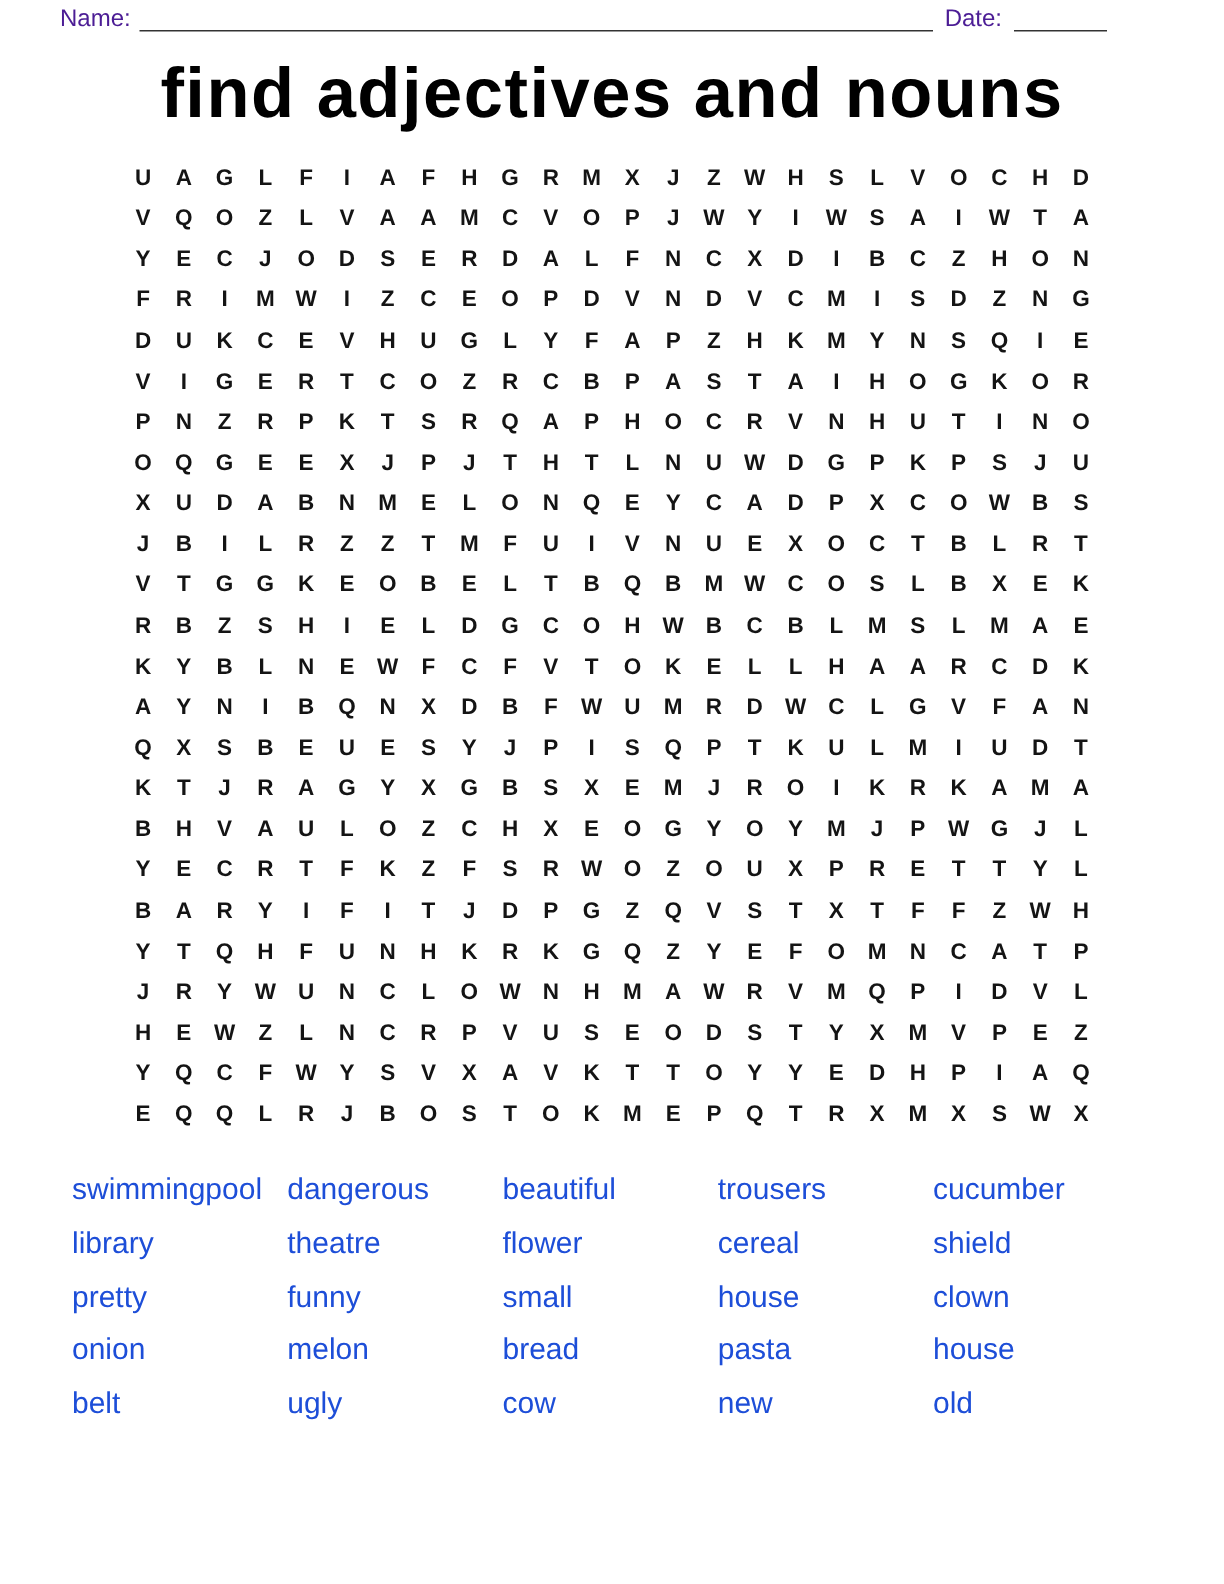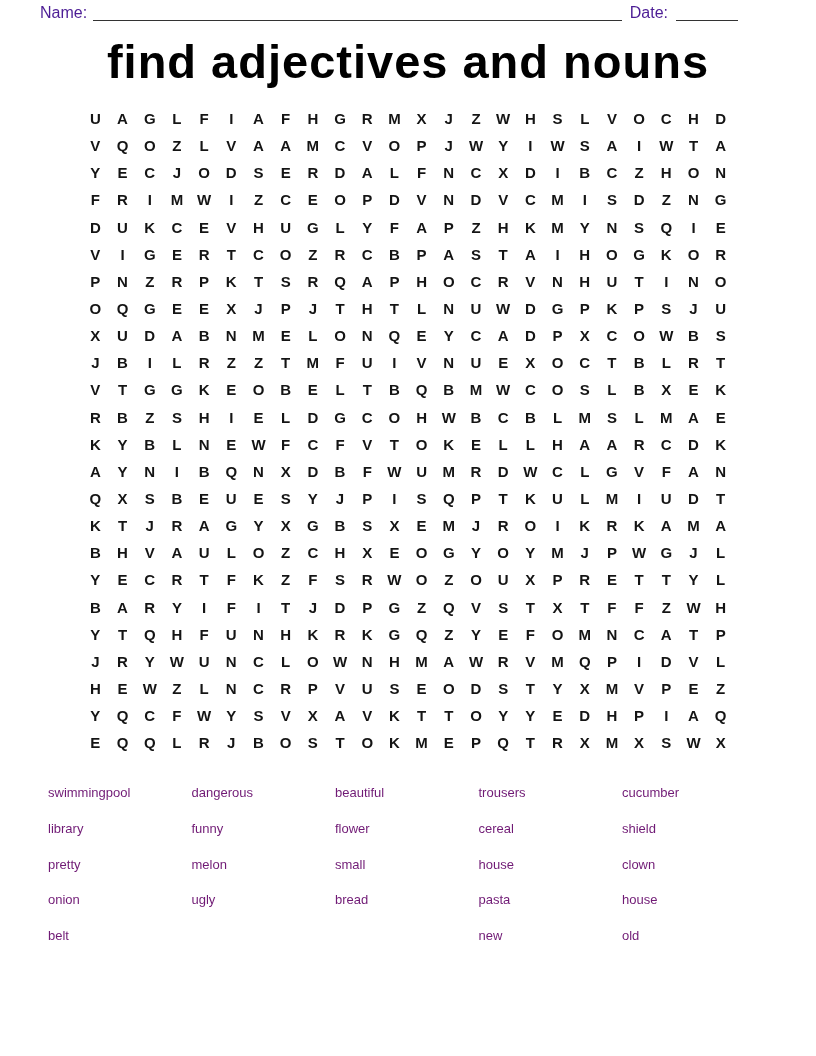--- a/index.html
+++ b/index.html
@@ -68,23 +68,23 @@
   .word-list {
     margin: 22px 0 0 48px;
     display: flex;
   }
   .word-col {
     width: 143.5px;
     display: flex;
     flex-direction: column;
   }
   .word-item {
-    font-size: 13px;
+    font-size: 20px;
     font-weight: 500;
-    color: #701a75;
+    color: #1d4ed8;
     height: 35.7px;
     line-height: 30px;
   }
 </style>
 </head>
 <body>
 
 <div class="header-row">
   <span class="hdr-label">Name:</span>
   <span class="fill-line"></span>
@@ -676,29 +676,31 @@
 <div class="word-list" id="word-list">
     <div class="word-col">
       <span class="word-item">swimmingpool</span>
       <span class="word-item">library</span>
       <span class="word-item">pretty</span>
       <span class="word-item">onion</span>
       <span class="word-item">belt</span>
     </div>
     <div class="word-col">
       <span class="word-item">dangerous</span>
+      <span class="word-item">theatre</span>
       <span class="word-item">funny</span>
       <span class="word-item">melon</span>
       <span class="word-item">ugly</span>
     </div>
     <div class="word-col">
       <span class="word-item">beautiful</span>
       <span class="word-item">flower</span>
       <span class="word-item">small</span>
       <span class="word-item">bread</span>
+      <span class="word-item">cow</span>
     </div>
     <div class="word-col">
       <span class="word-item">trousers</span>
       <span class="word-item">cereal</span>
       <span class="word-item">house</span>
       <span class="word-item">pasta</span>
       <span class="word-item">new</span>
     </div>
     <div class="word-col">
       <span class="word-item">cucumber</span>

